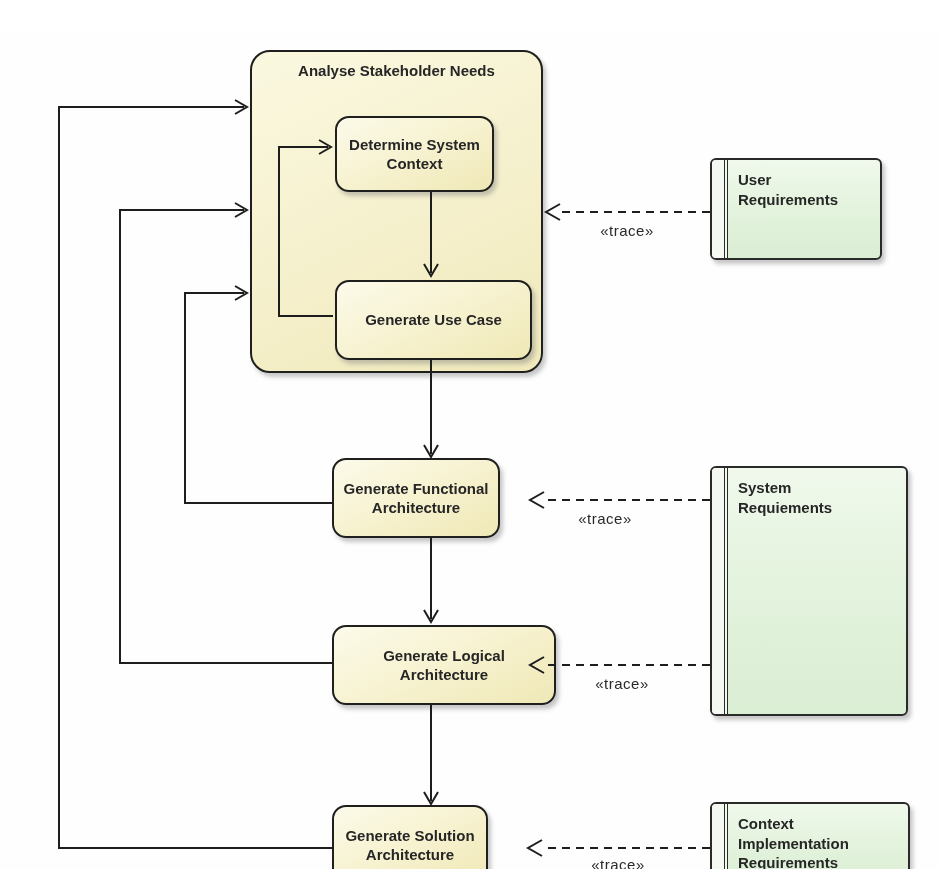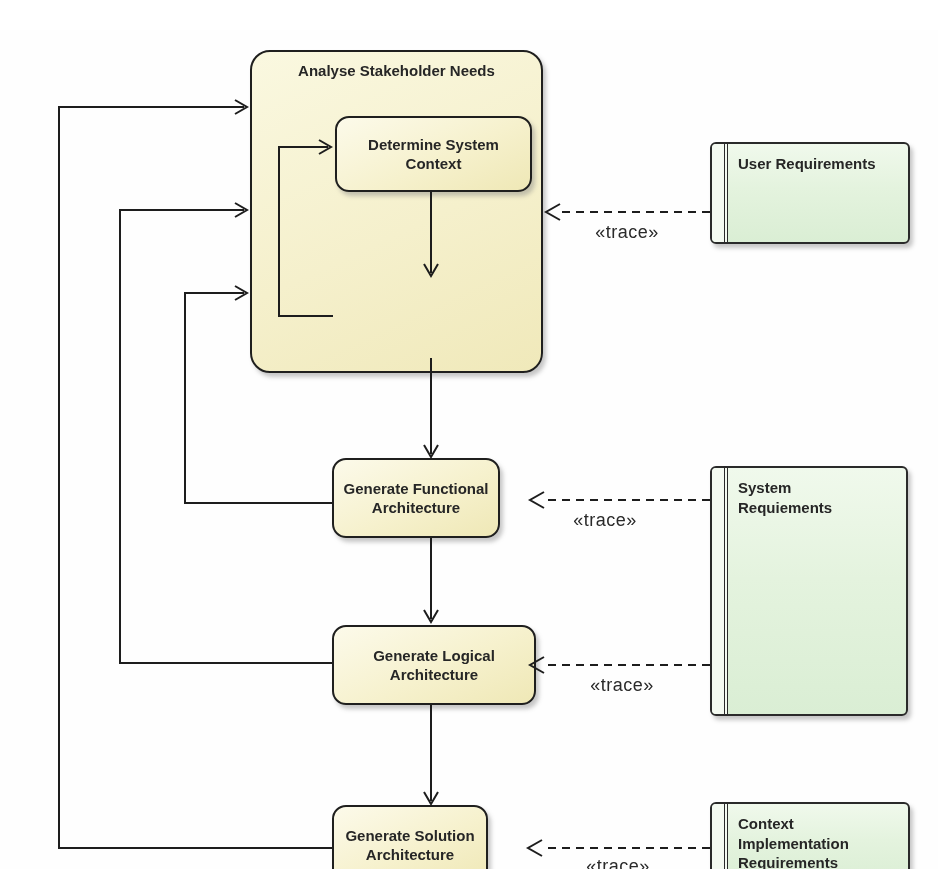--- a/index.html
+++ b/index.html
@@ -86,56 +86,59 @@
   }
   svg.connectors g { pointer-events: stroke; }
   .flow  { stroke: #1d1d1d; stroke-width: 2; fill: none; }
   .trace { stroke: #1d1d1d; stroke-width: 2; fill: none; stroke-dasharray: 8 6; }
   .head  { stroke: #1d1d1d; stroke-width: 2; fill: none; stroke-dasharray: none; }
 
   .trace-label {
     position: absolute;
     width: 110px;
     text-align: center;
-    font-size: 18px;
+    font-size: 15px;
     color: #2a2a2a;
     letter-spacing: 0.5px;
   }
 </style>
 </head>
 <body>
 
 <div class="canvas">
 
   <div class="container-activity">
     <div class="container-title">Analyse Stakeholder Needs</div>
 
-    <div class="activity" style="left:83px; top:64px; width:197px; height:76px;">
+    <div class="activity" style="left:83px; top:64px; width:159px; height:76px;">
       <span class="lbl">Determine System
 Context</span>
     </div>
 
+    <div class="activity" style="left:83px; top:228px; width:197px; height:80px;">
+      <span class="lbl">Generate Use Case</span>
+    </div>
   </div>
 
   <div class="activity" style="left:332px; top:428px; width:168px; height:80px;">
     <span class="lbl">Generate Functional
 Architecture</span>
   </div>
 
-  <div class="activity" style="left:332px; top:595px; width:204px; height:80px;">
+  <div class="activity" style="left:332px; top:595px; width:224px; height:80px;">
     <span class="lbl">Generate Logical
 Architecture</span>
   </div>
 
   <div class="activity" style="left:332px; top:775px; width:156px; height:80px;">
     <span class="lbl">Generate Solution
 Architecture</span>
   </div>
 
-  <div class="requirement" style="left:710px; top:112px; width:200px; height:102px;">
+  <div class="requirement" style="left:710px; top:128px; width:172px; height:102px;">
     <div class="spine"></div>
     <div class="req-label">User Requirements</div>
   </div>
 
   <div class="requirement" style="left:710px; top:436px; width:198px; height:250px;">
     <div class="spine"></div>
     <div class="req-label">System
 Requiements</div>
   </div>
 

